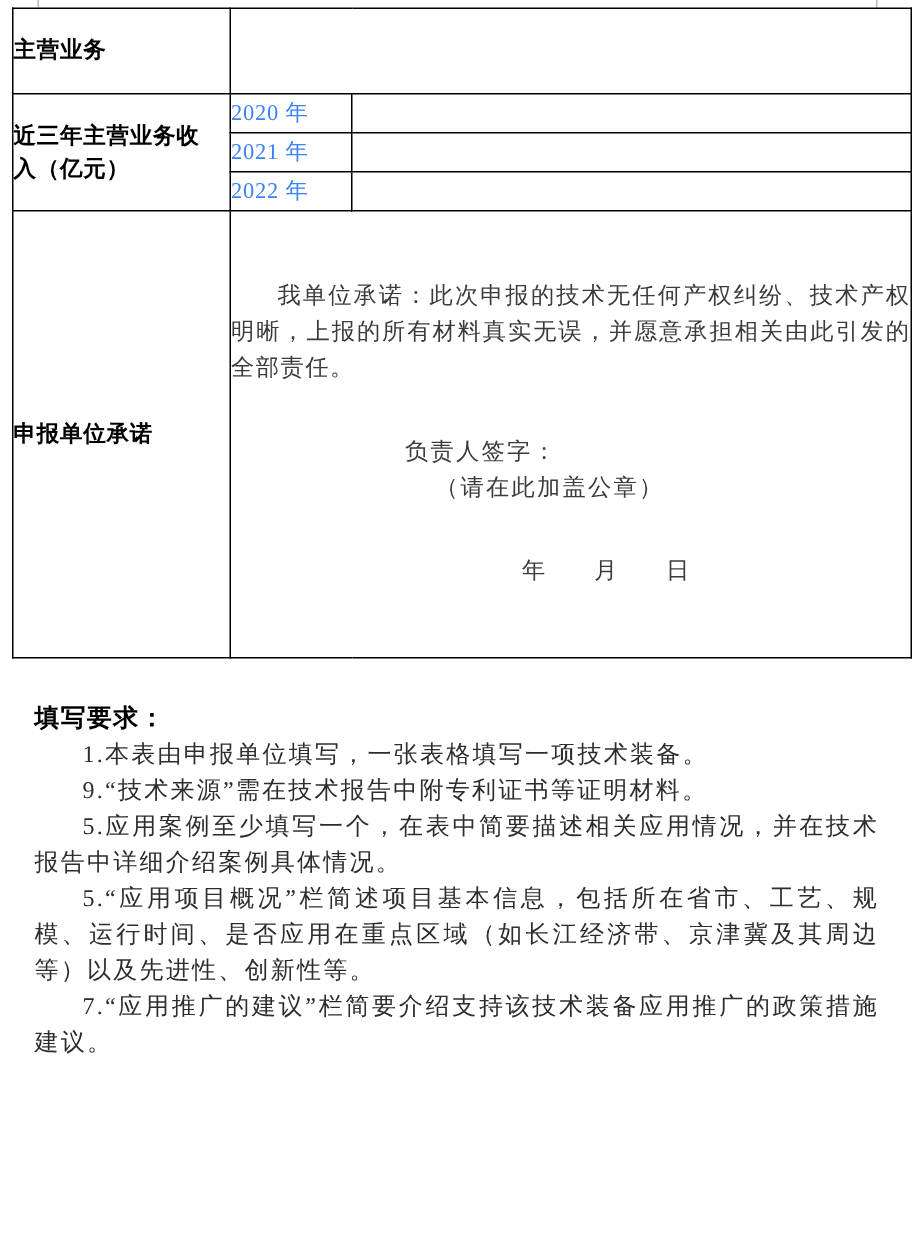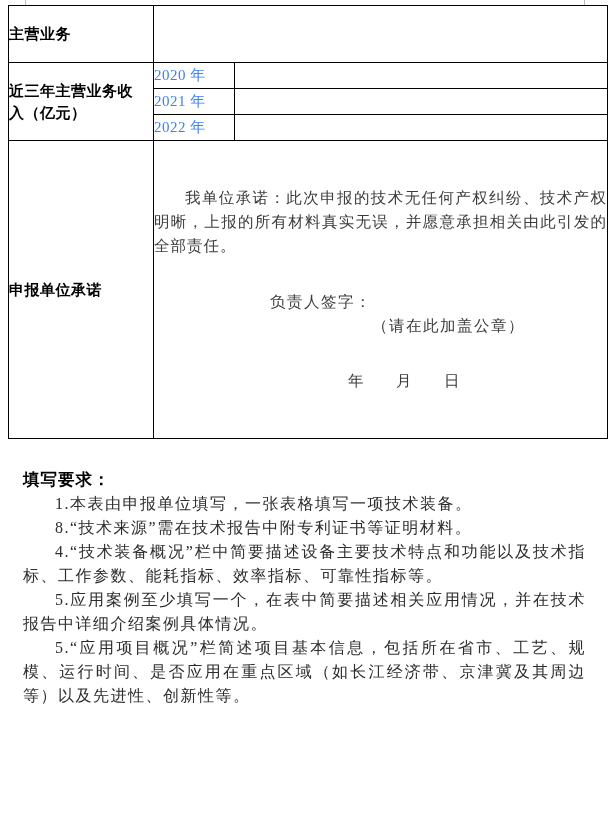--- a/index.html
+++ b/index.html
@@ -57,21 +57,21 @@
     color: #3b3b3b;
   }
   .commit-para {
     text-indent: 2em;
     text-align: justify;
     font-size: 15.5px;
     letter-spacing: 1px;
     line-height: 24px;
   }
   .sig-line   { margin-top: 32px; padding-left: 116px; font-size: 15.5px; letter-spacing: 1.5px; line-height: 24px; }
-  .stamp-line { padding-left: 136px; font-size: 15.5px; letter-spacing: 1.5px; line-height: 24px; text-align: center; }
+  .stamp-line { padding-left: 136px; font-size: 15.5px; letter-spacing: 1.5px; line-height: 24px; }
   .date-line  { margin-top: 31px; padding-left: 194px; font-size: 15.5px; letter-spacing: 0.5px; line-height: 24px; }
 
   
   .instructions {
     position: absolute; left: 23px; top: 467px;
     width: 563px;
     color: #2d2d2d;
   }
   .ins-title {
     font-family: "Liberation Sans", "DejaVu Sans", sans-serif;
@@ -128,17 +128,17 @@
         <div class="stamp-line">（请在此加盖公章）</div>
         <div class="date-line">年　　月　　日</div>
       </td>
     </tr>
   </tbody>
 </table>
 
 <div class="instructions">
   <div class="ins-title">填写要求：</div>
   <p>1.本表由申报单位填写，一张表格填写一项技术装备。</p>
-  <p>8.“技术来源”需在技术报告中附专利证书等证明材料。</p>
-  <p>4.“技术装备概况”栏中简要描述设备主要技术特点和功能以及技术指标、工作参数、能耗指标、效率指标、可靠性指标等。</p>
+  <p>9.“技术来源”需在技术报告中附专利证书等证明材料。</p>
   <p>5.应用案例至少填写一个，在表中简要描述相关应用情况，并在技术报告中详细介绍案例具体情况。</p>
   <p>5.“应用项目概况”栏简述项目基本信息，包括所在省市、工艺、规模、运行时间、是否应用在重点区域（如长江经济带、京津冀及其周边等）以及先进性、创新性等。</p>
+  <p>7.“应用推广的建议”栏简要介绍支持该技术装备应用推广的政策措施建议。</p>
 </div>
 
 </body></html>

